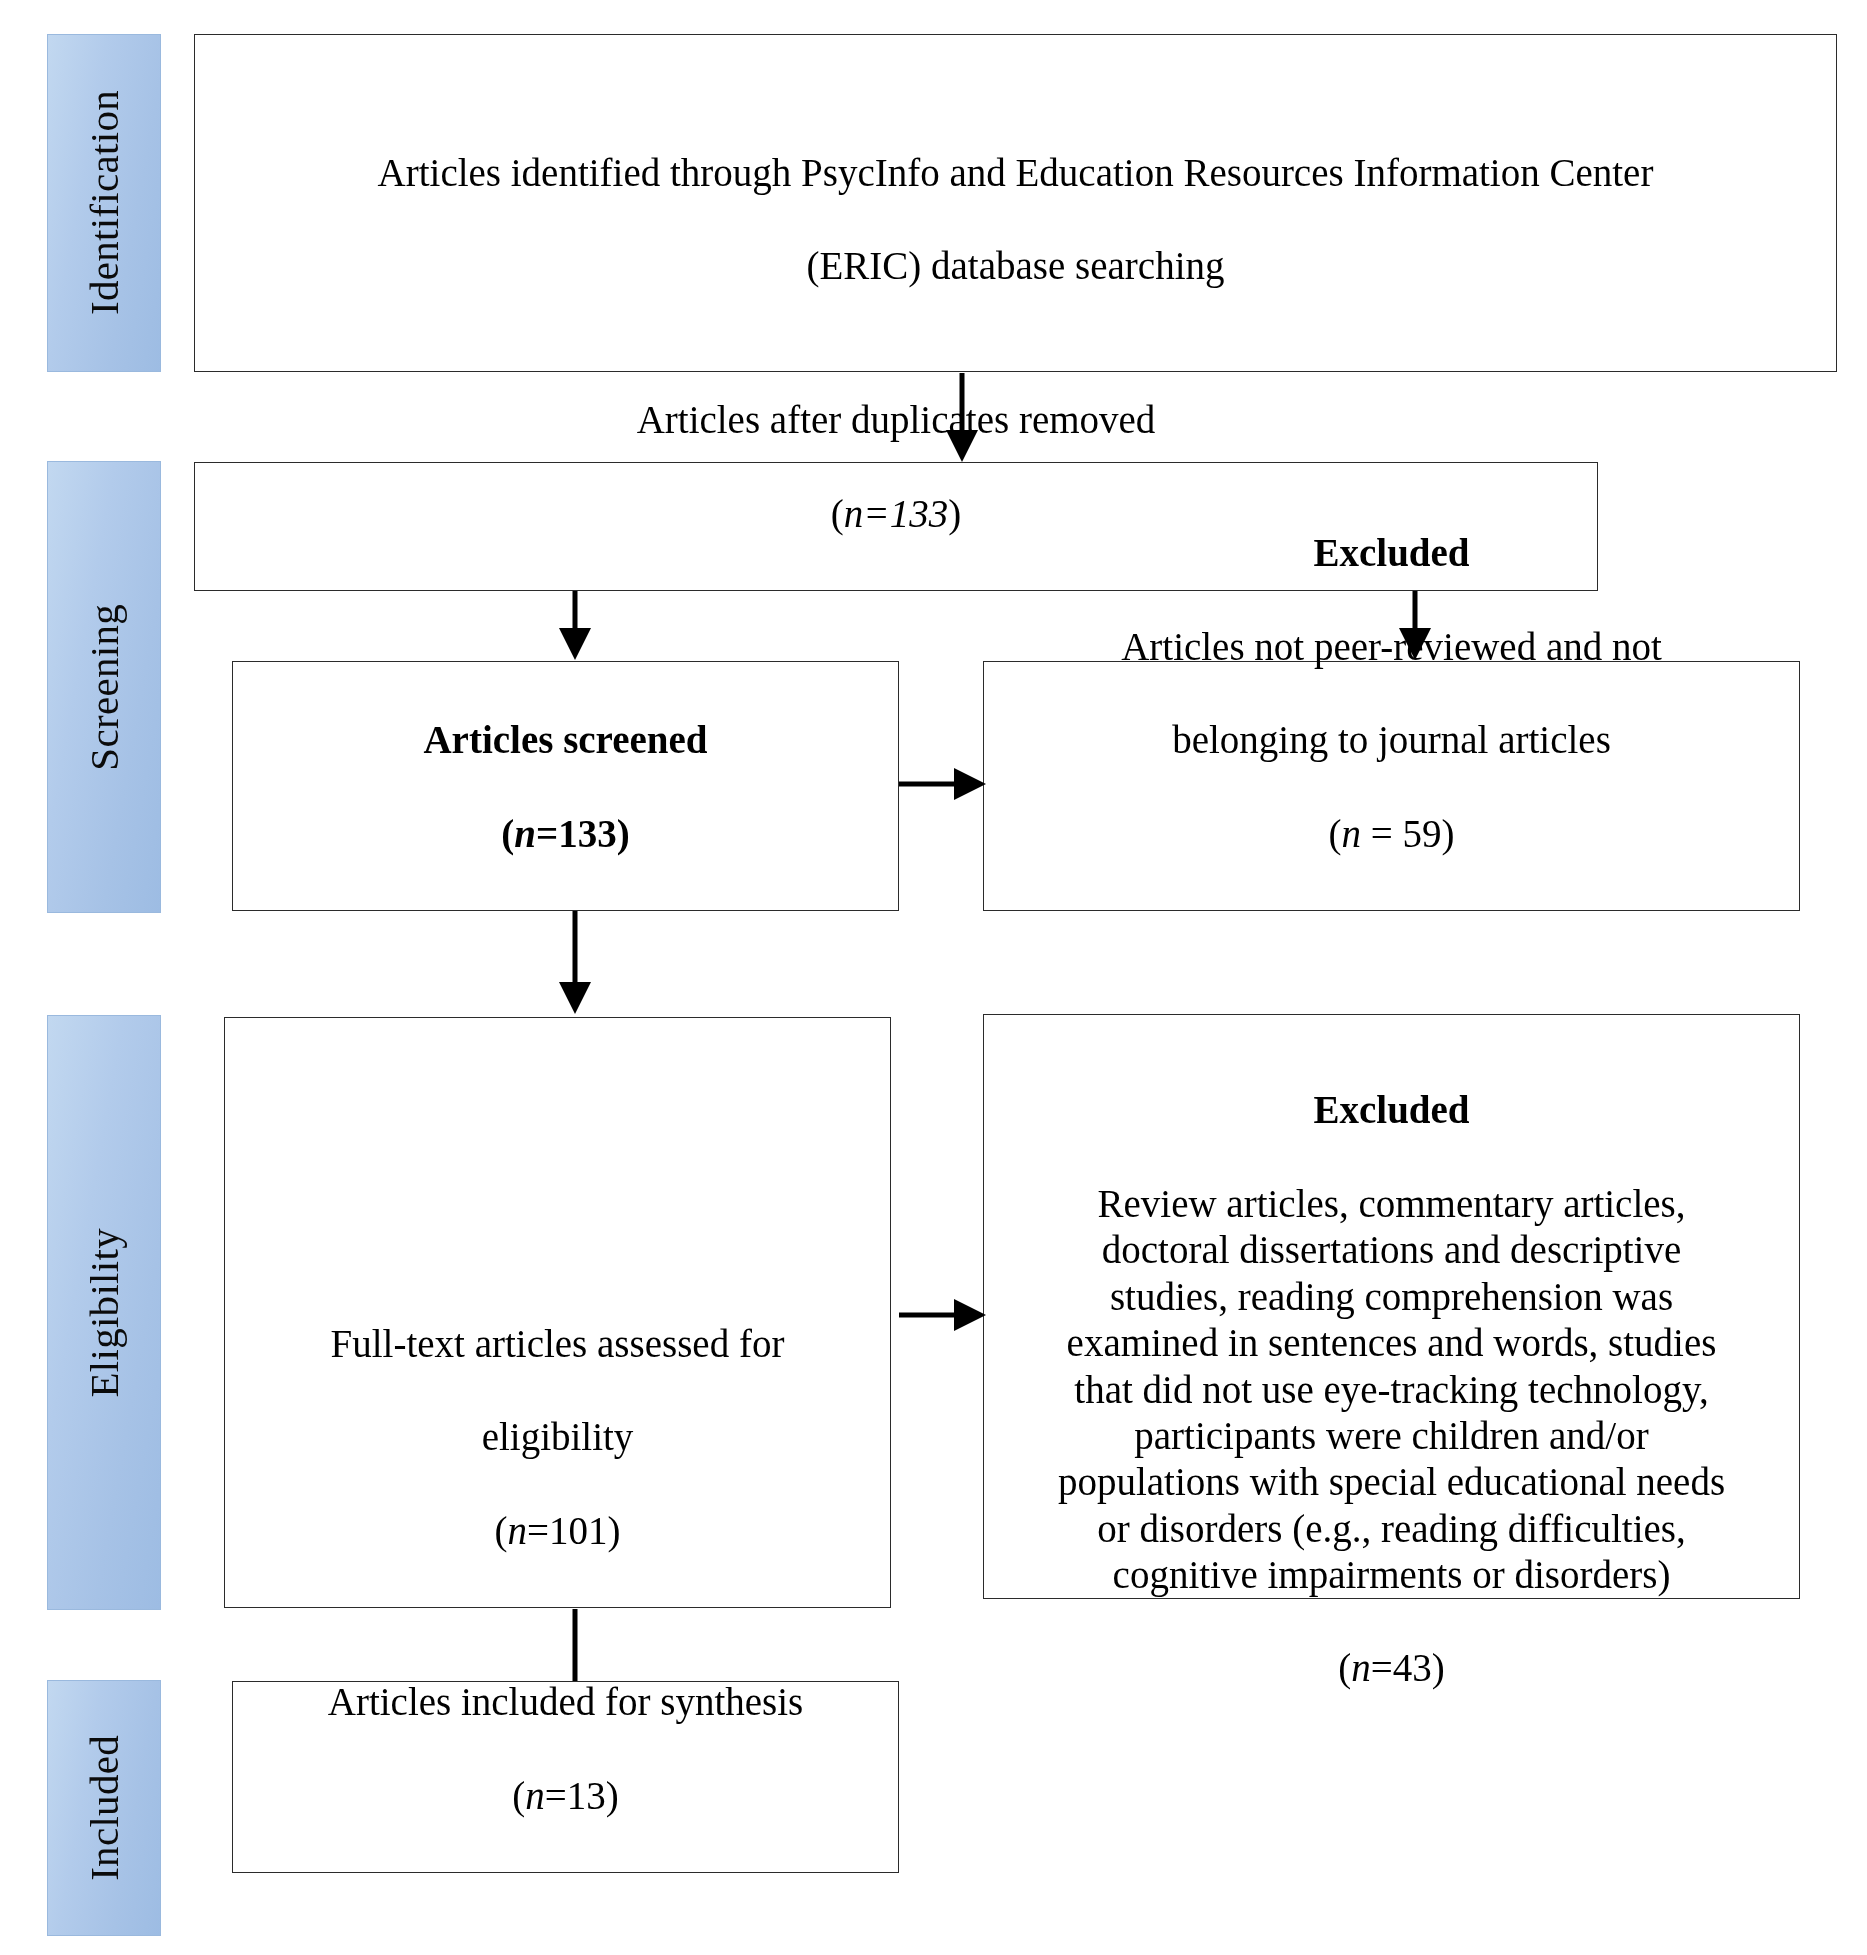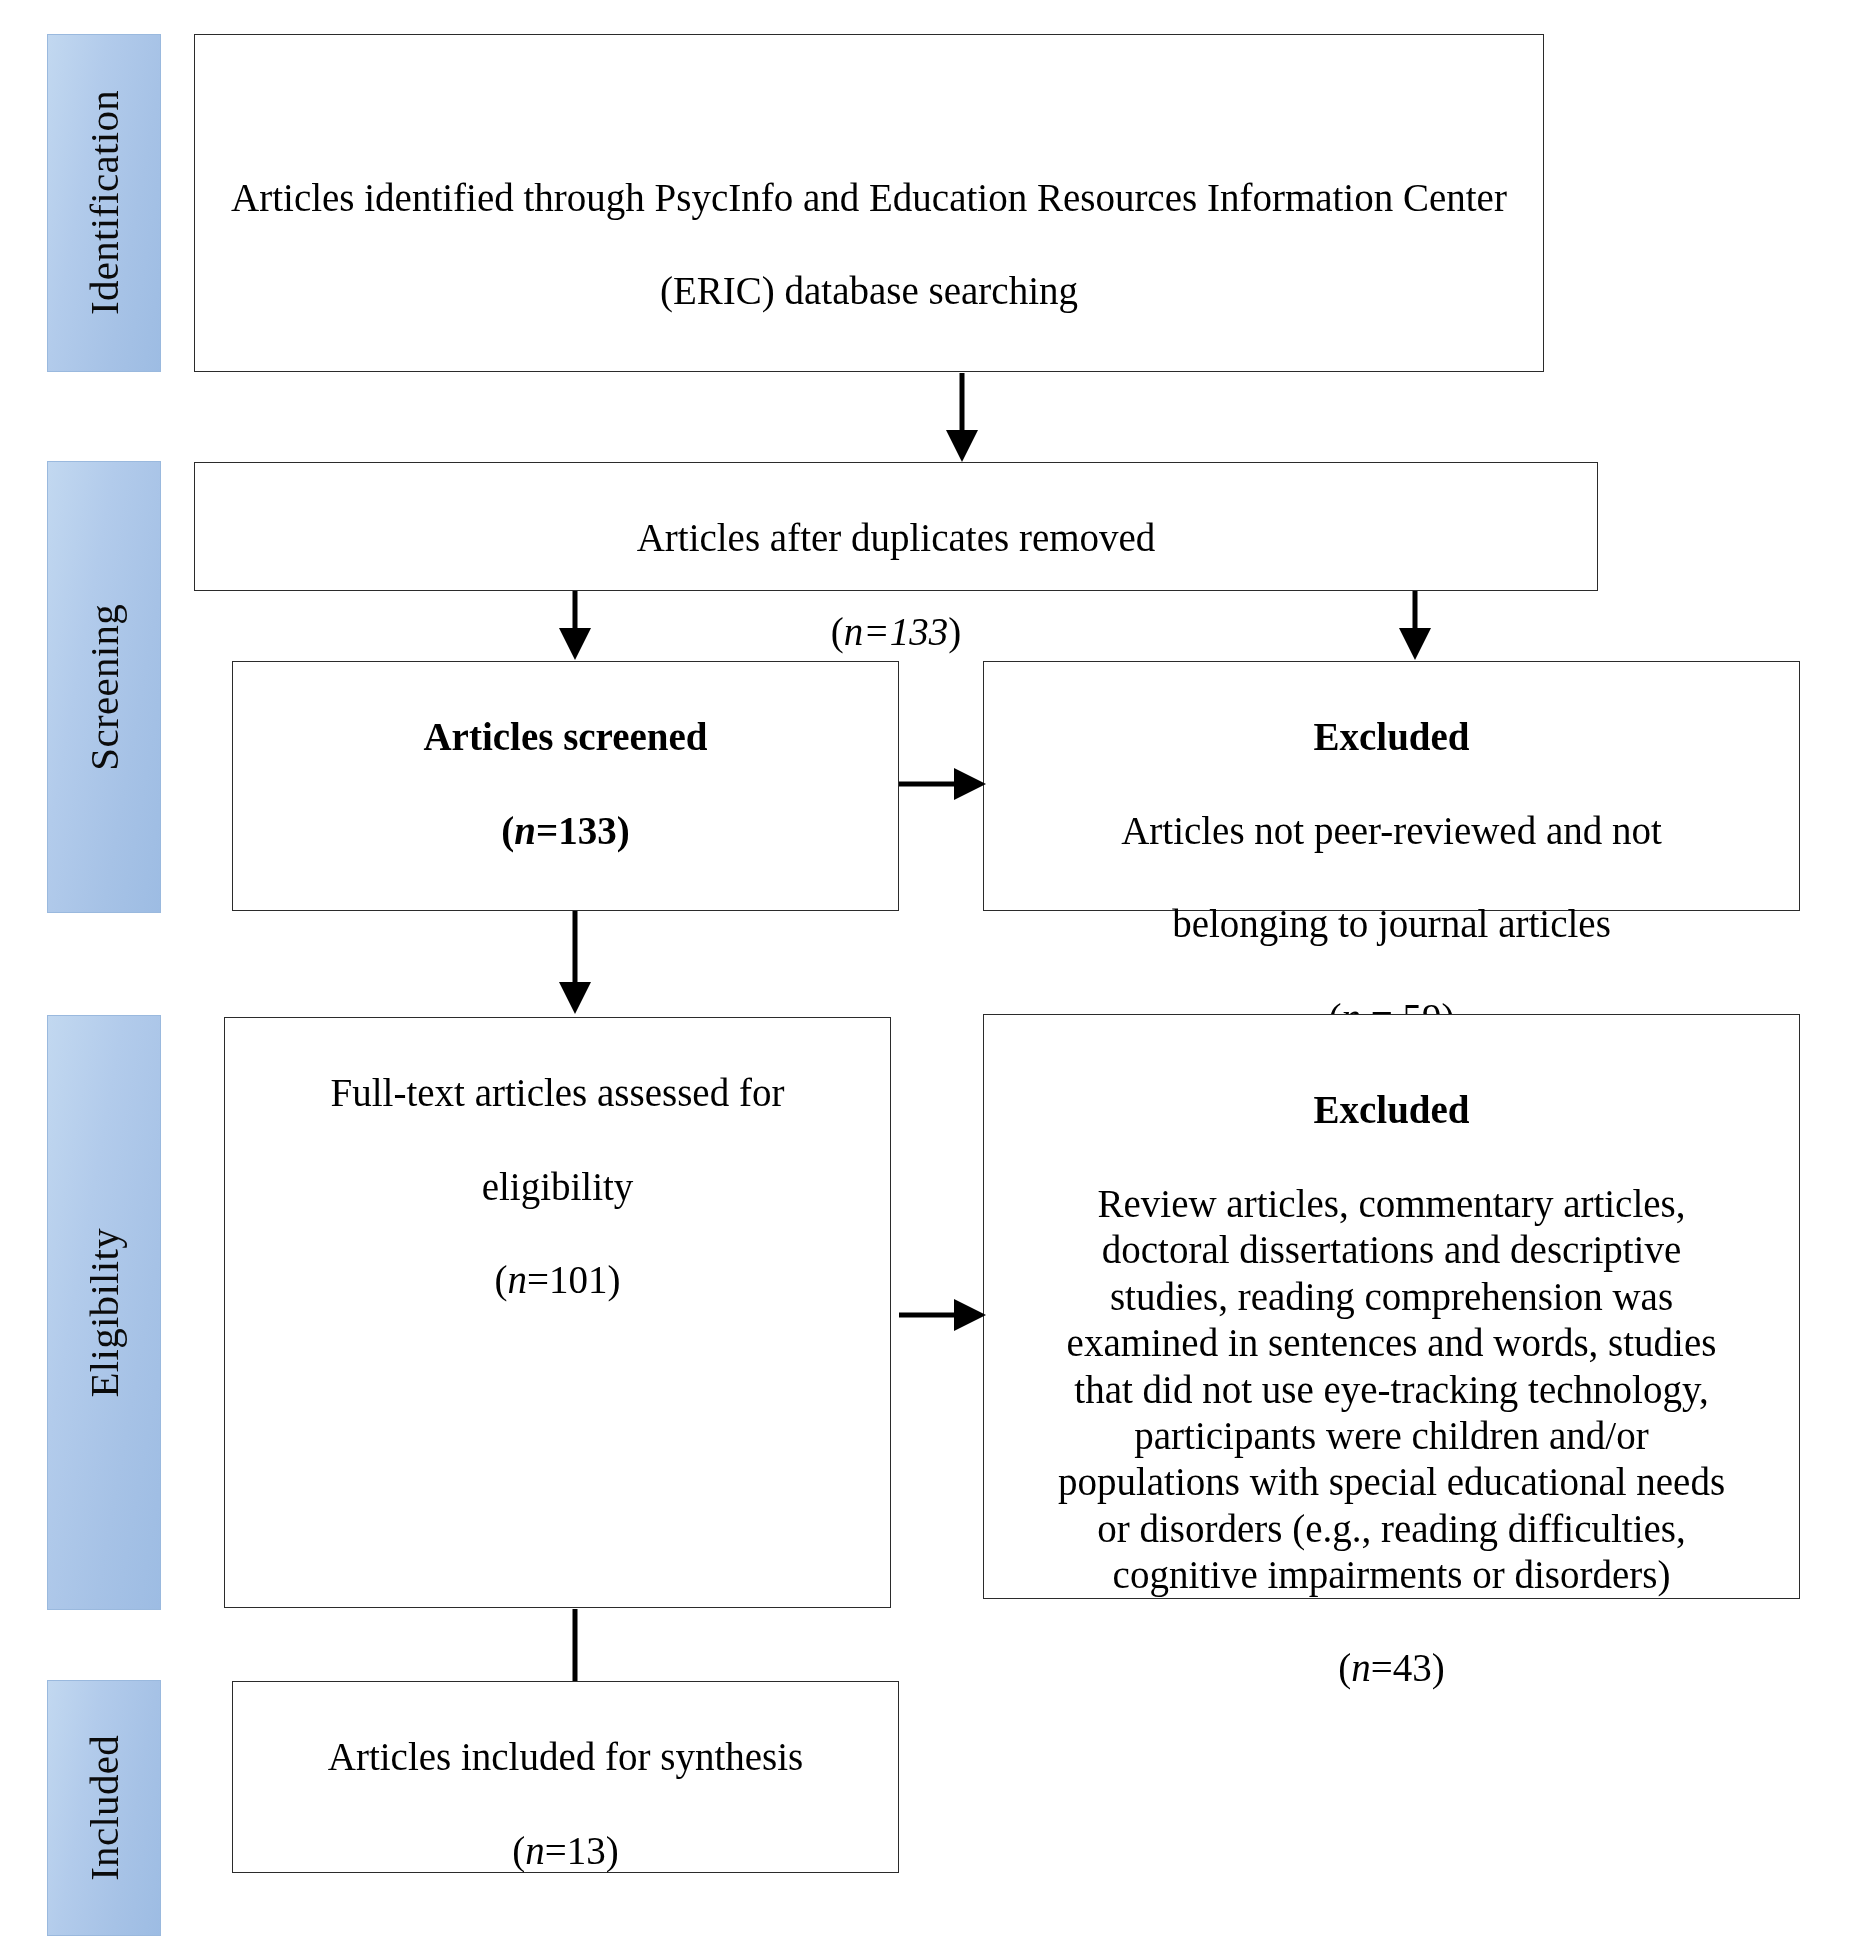--- a/index.html
+++ b/index.html
@@ -25,21 +25,21 @@
     white-space:nowrap;
     color:#0b0b0b;
   }
 
   
   .fbox{
     position:absolute;
     background:#ffffff;
     border:1.7px solid #2b2b2b;
     box-sizing:border-box;
-    display:flex;align-items:flex-start;justify-content:center;
+    display:flex;align-items:flex-end;justify-content:center;
     text-align:center;
     padding:5.5px 14.4px;
   }
   .fbox .txt{
     font-size:39px;
     line-height:1.20;
     white-space:pre-line;
   }
   .fbox .txt .hd{font-weight:bold;}
   .fbox .txt em{font-style:italic;}
@@ -73,21 +73,21 @@
   </div>
 
   <div class="stage-bar" style="left:47px;top:1015px;width:114px;height:595px;">
     <span class="vlabel">Eligibility</span>
   </div>
 
   <div class="stage-bar" style="left:47px;top:1680px;width:114px;height:256px;">
     <span class="vlabel">Included</span>
   </div>
 
-  <div class="fbox" style="left:194px;top:34px;width:1350px;height:338px;align-items:flex-start;padding-top:93px;">
+  <div class="fbox" style="left:194px;top:34px;width:1643px;height:338px;align-items:flex-start;padding-top:68px;">
     <div class="txt">
       <div>Articles identified through PsycInfo and Education Resources Information Center</div>
       <div>(ERIC) database searching</div>
     </div>
   </div>
 
   <div class="arrow-v" style="left:945px;top:373px;width:33px;height:89px;">
     <div class="shaft" style="height:58px;"></div>
     <div class="head" style="top:57px;"></div>
   </div>

